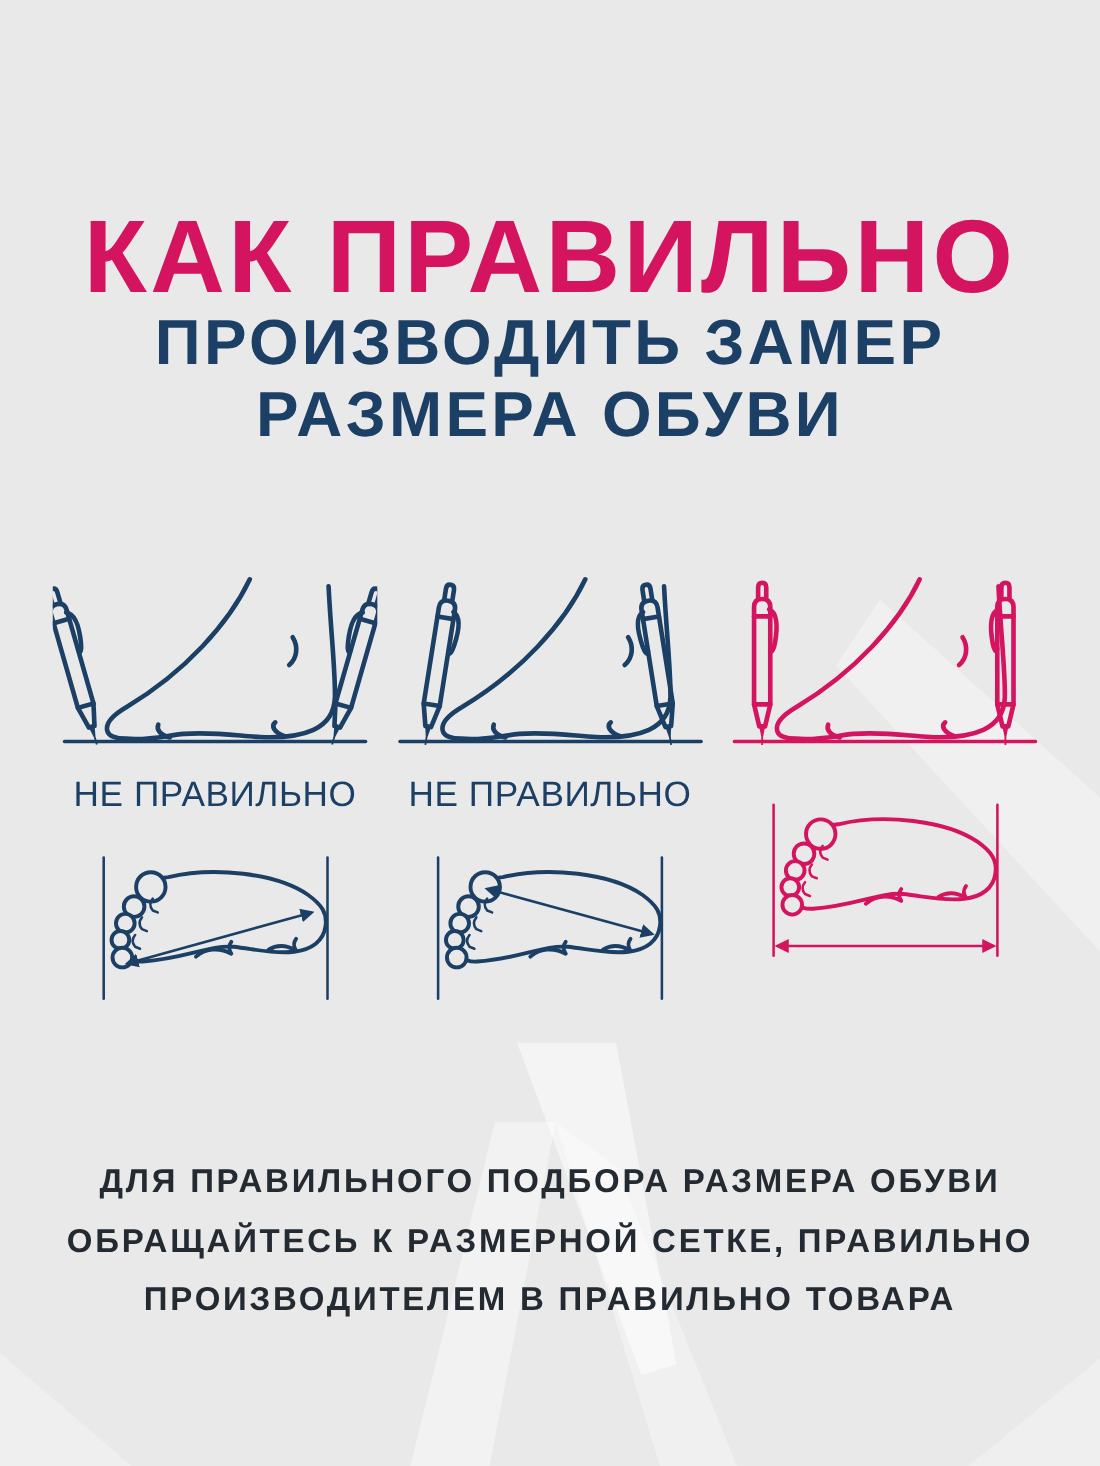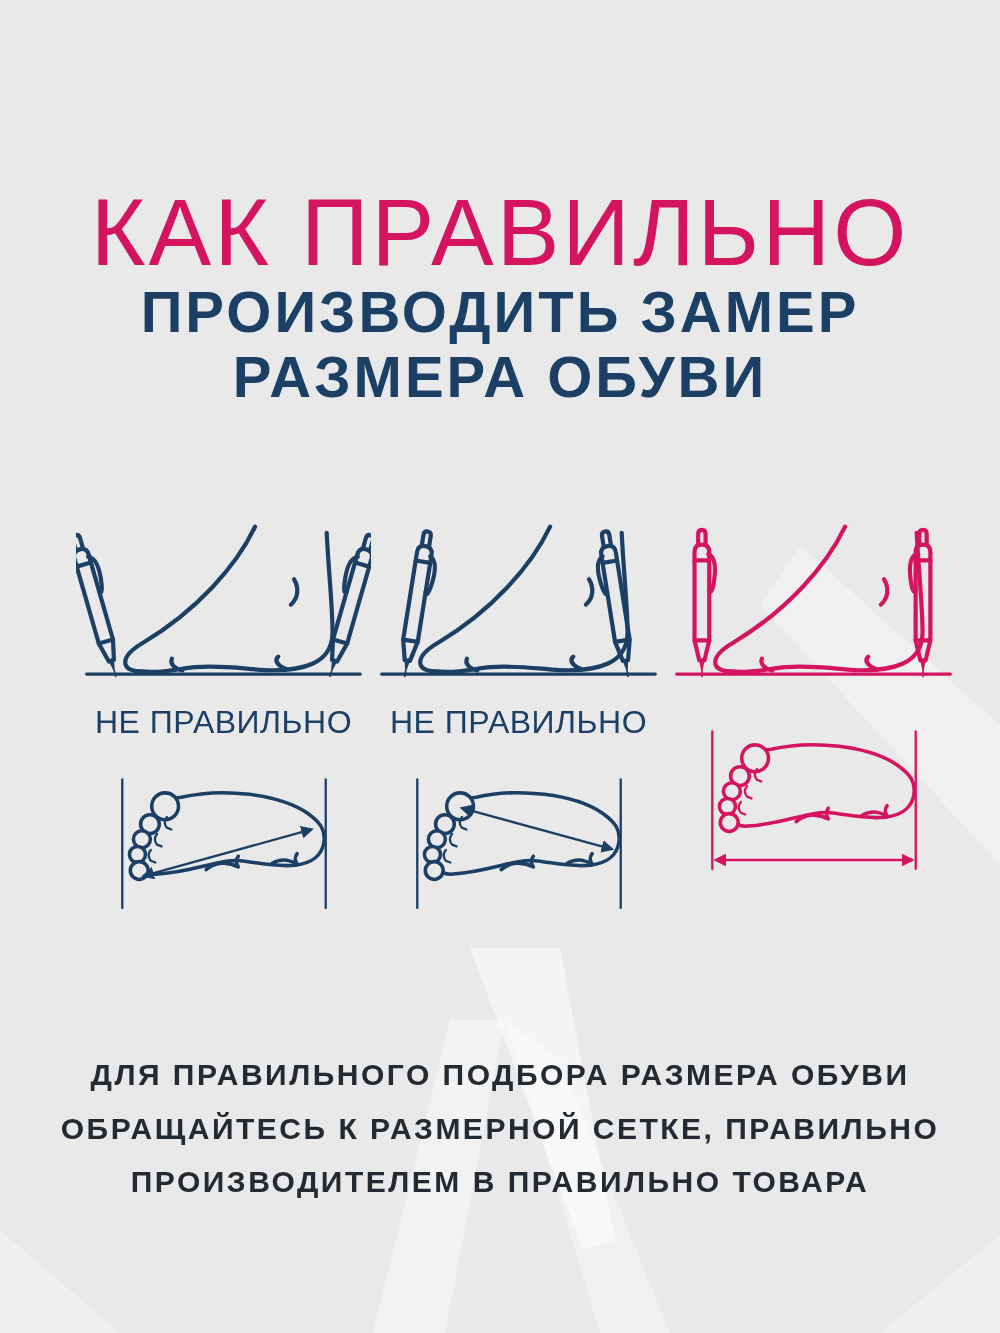--- a/index.html
+++ b/index.html
@@ -18,39 +18,39 @@
     overflow:hidden;
   }
   .poster{position:relative;width:1000px;height:1333px;z-index:1;}
   .bg-watermark{position:absolute;left:0;top:0;z-index:0;pointer-events:none;}
   .content{position:relative;z-index:1;text-align:center;}
 
   .title{
     padding-top:186px;
     font-size:94px;
     line-height:1;
-    font-weight:400;
+    font-weight:700;
     letter-spacing:3px;
     color:var(--accent-pink);
     white-space:nowrap;
   }
   .subtitle{
     font-size:58px;
     line-height:1.12;
     font-weight:700;
     letter-spacing:3px;
     color:var(--navy);
     white-space:nowrap;
   }
 
   .row{
     margin-top:104px;
     display:flex;
     justify-content:space-between;
-    padding:0 48px 0 76px;
+    padding:0 48px 0 48px;
   }
   .col{
     width:295px;
     display:flex;
     flex-direction:column;
     align-items:center;
   }
   .col svg{display:block;}
   .side-svg{width:295px;height:179px;}
   .sole-svg{width:232px;height:152px;margin-top:33px;}

